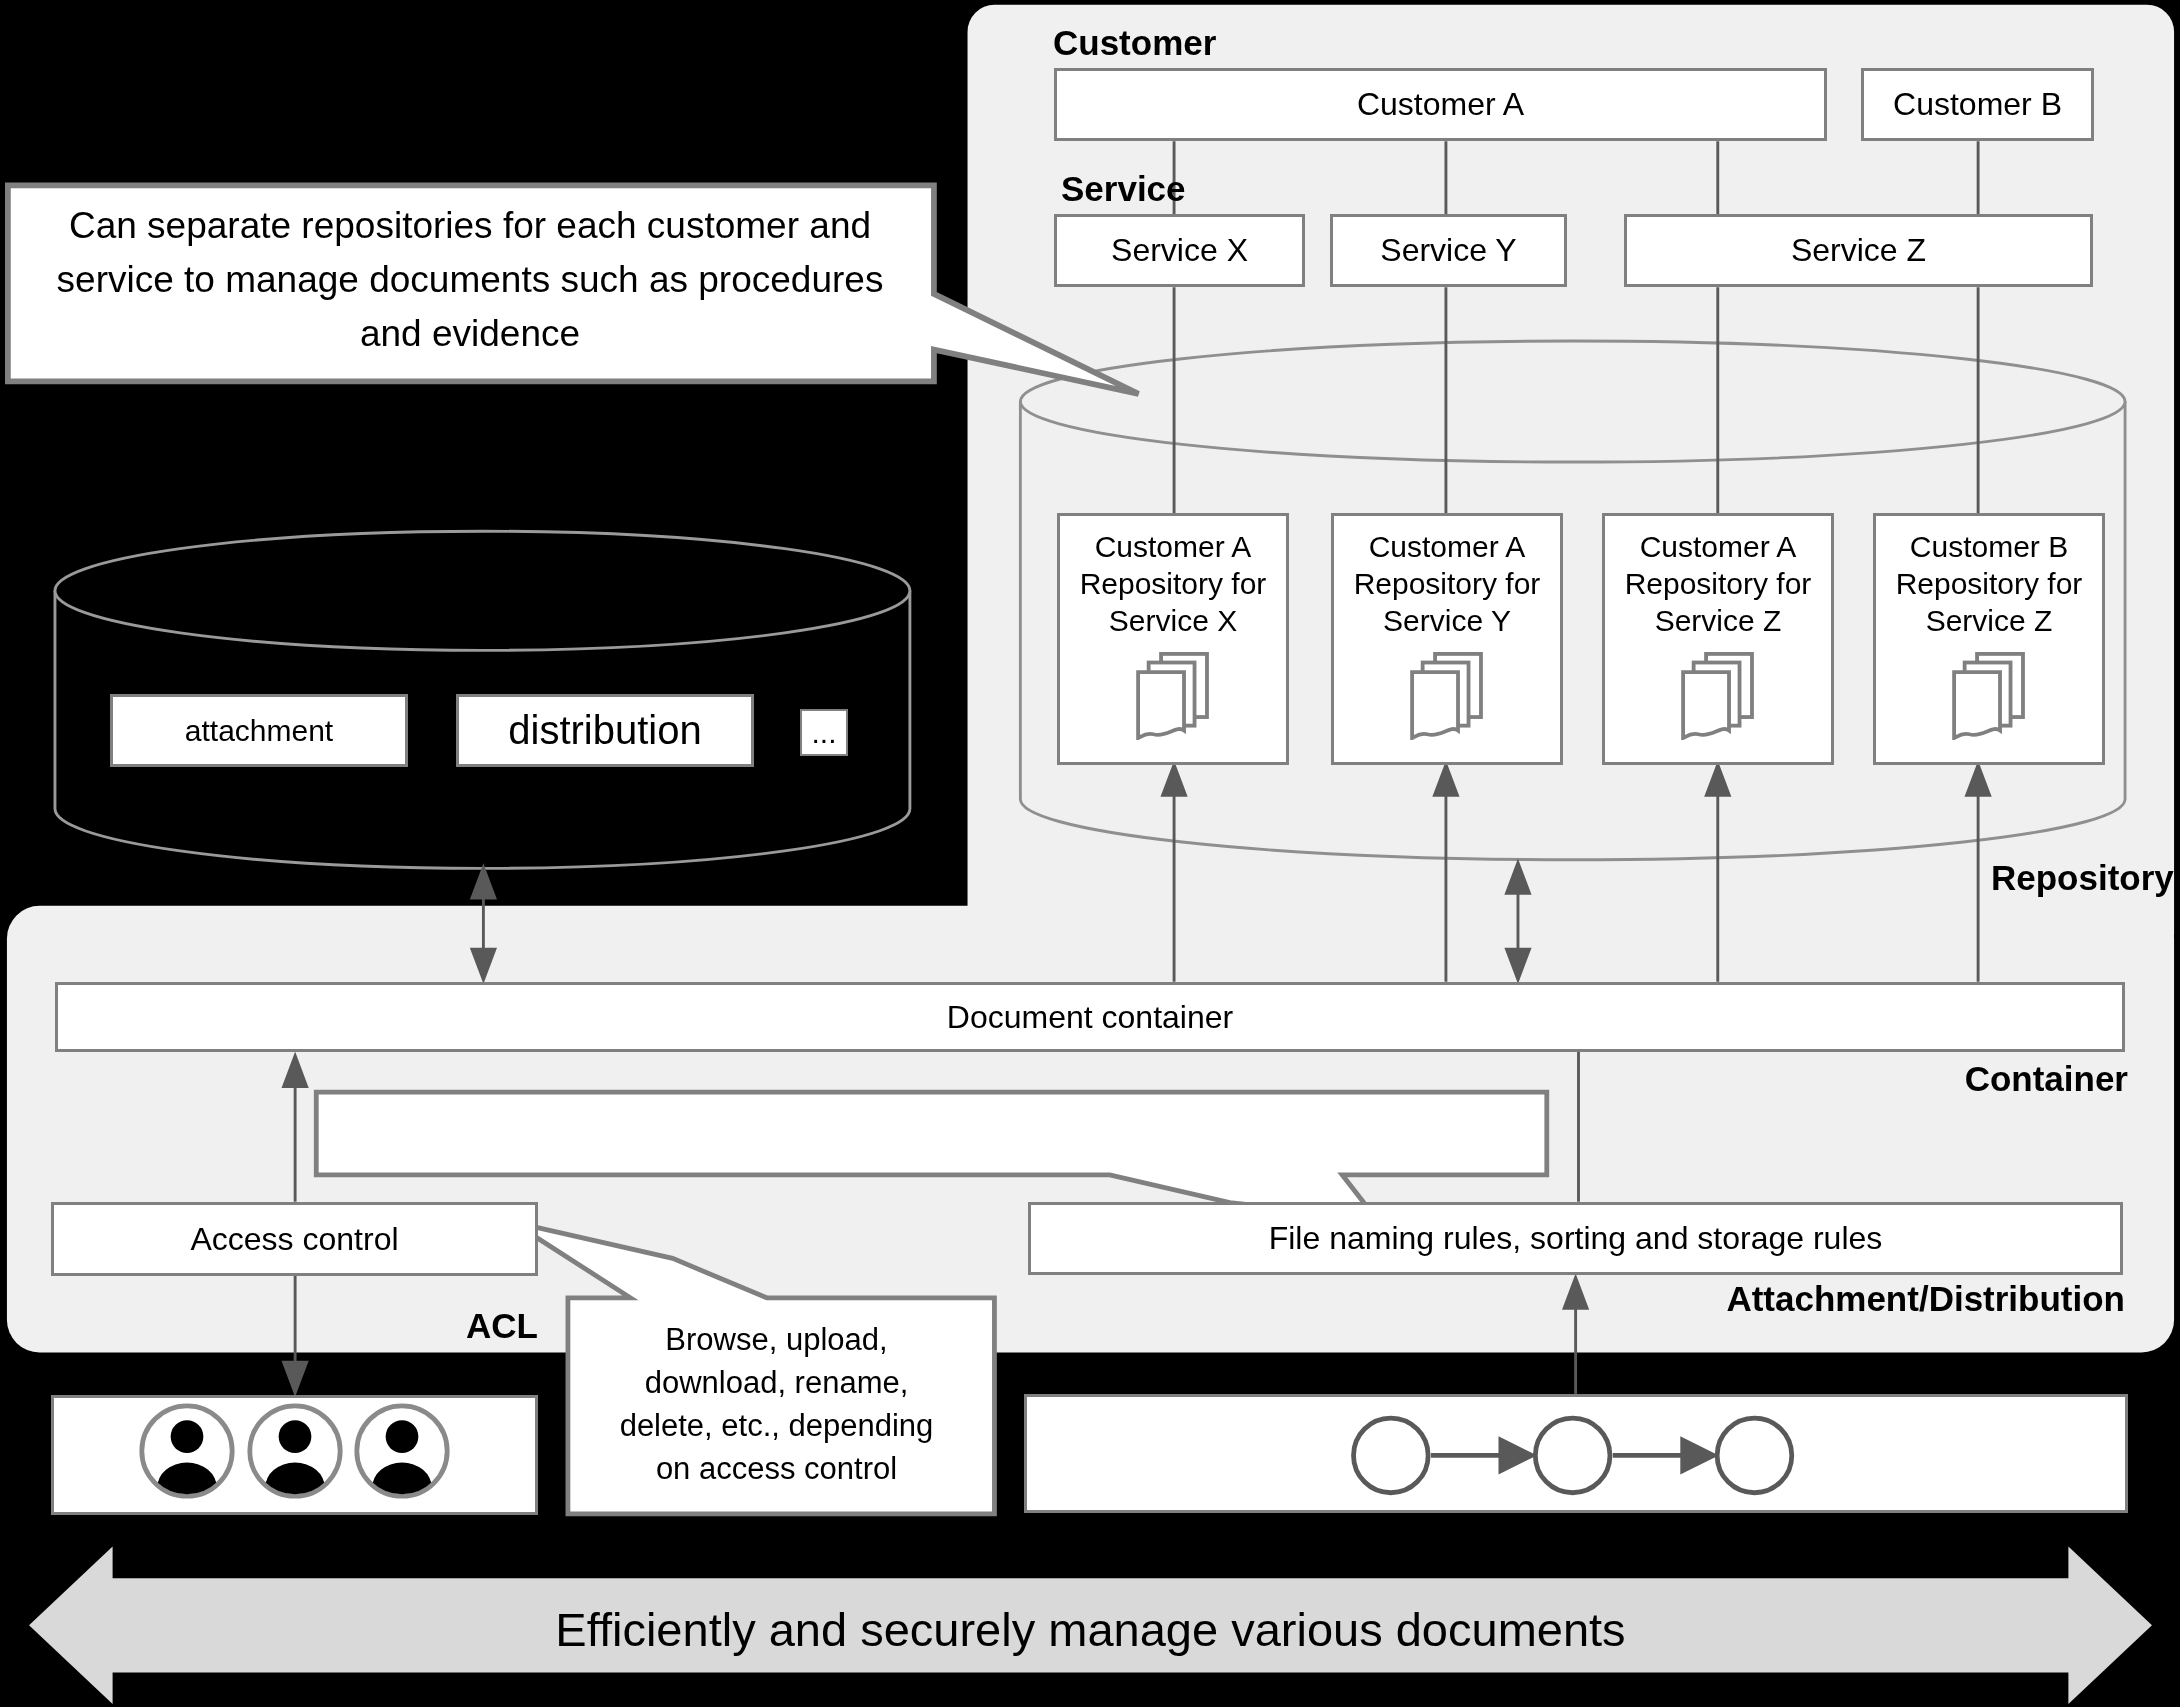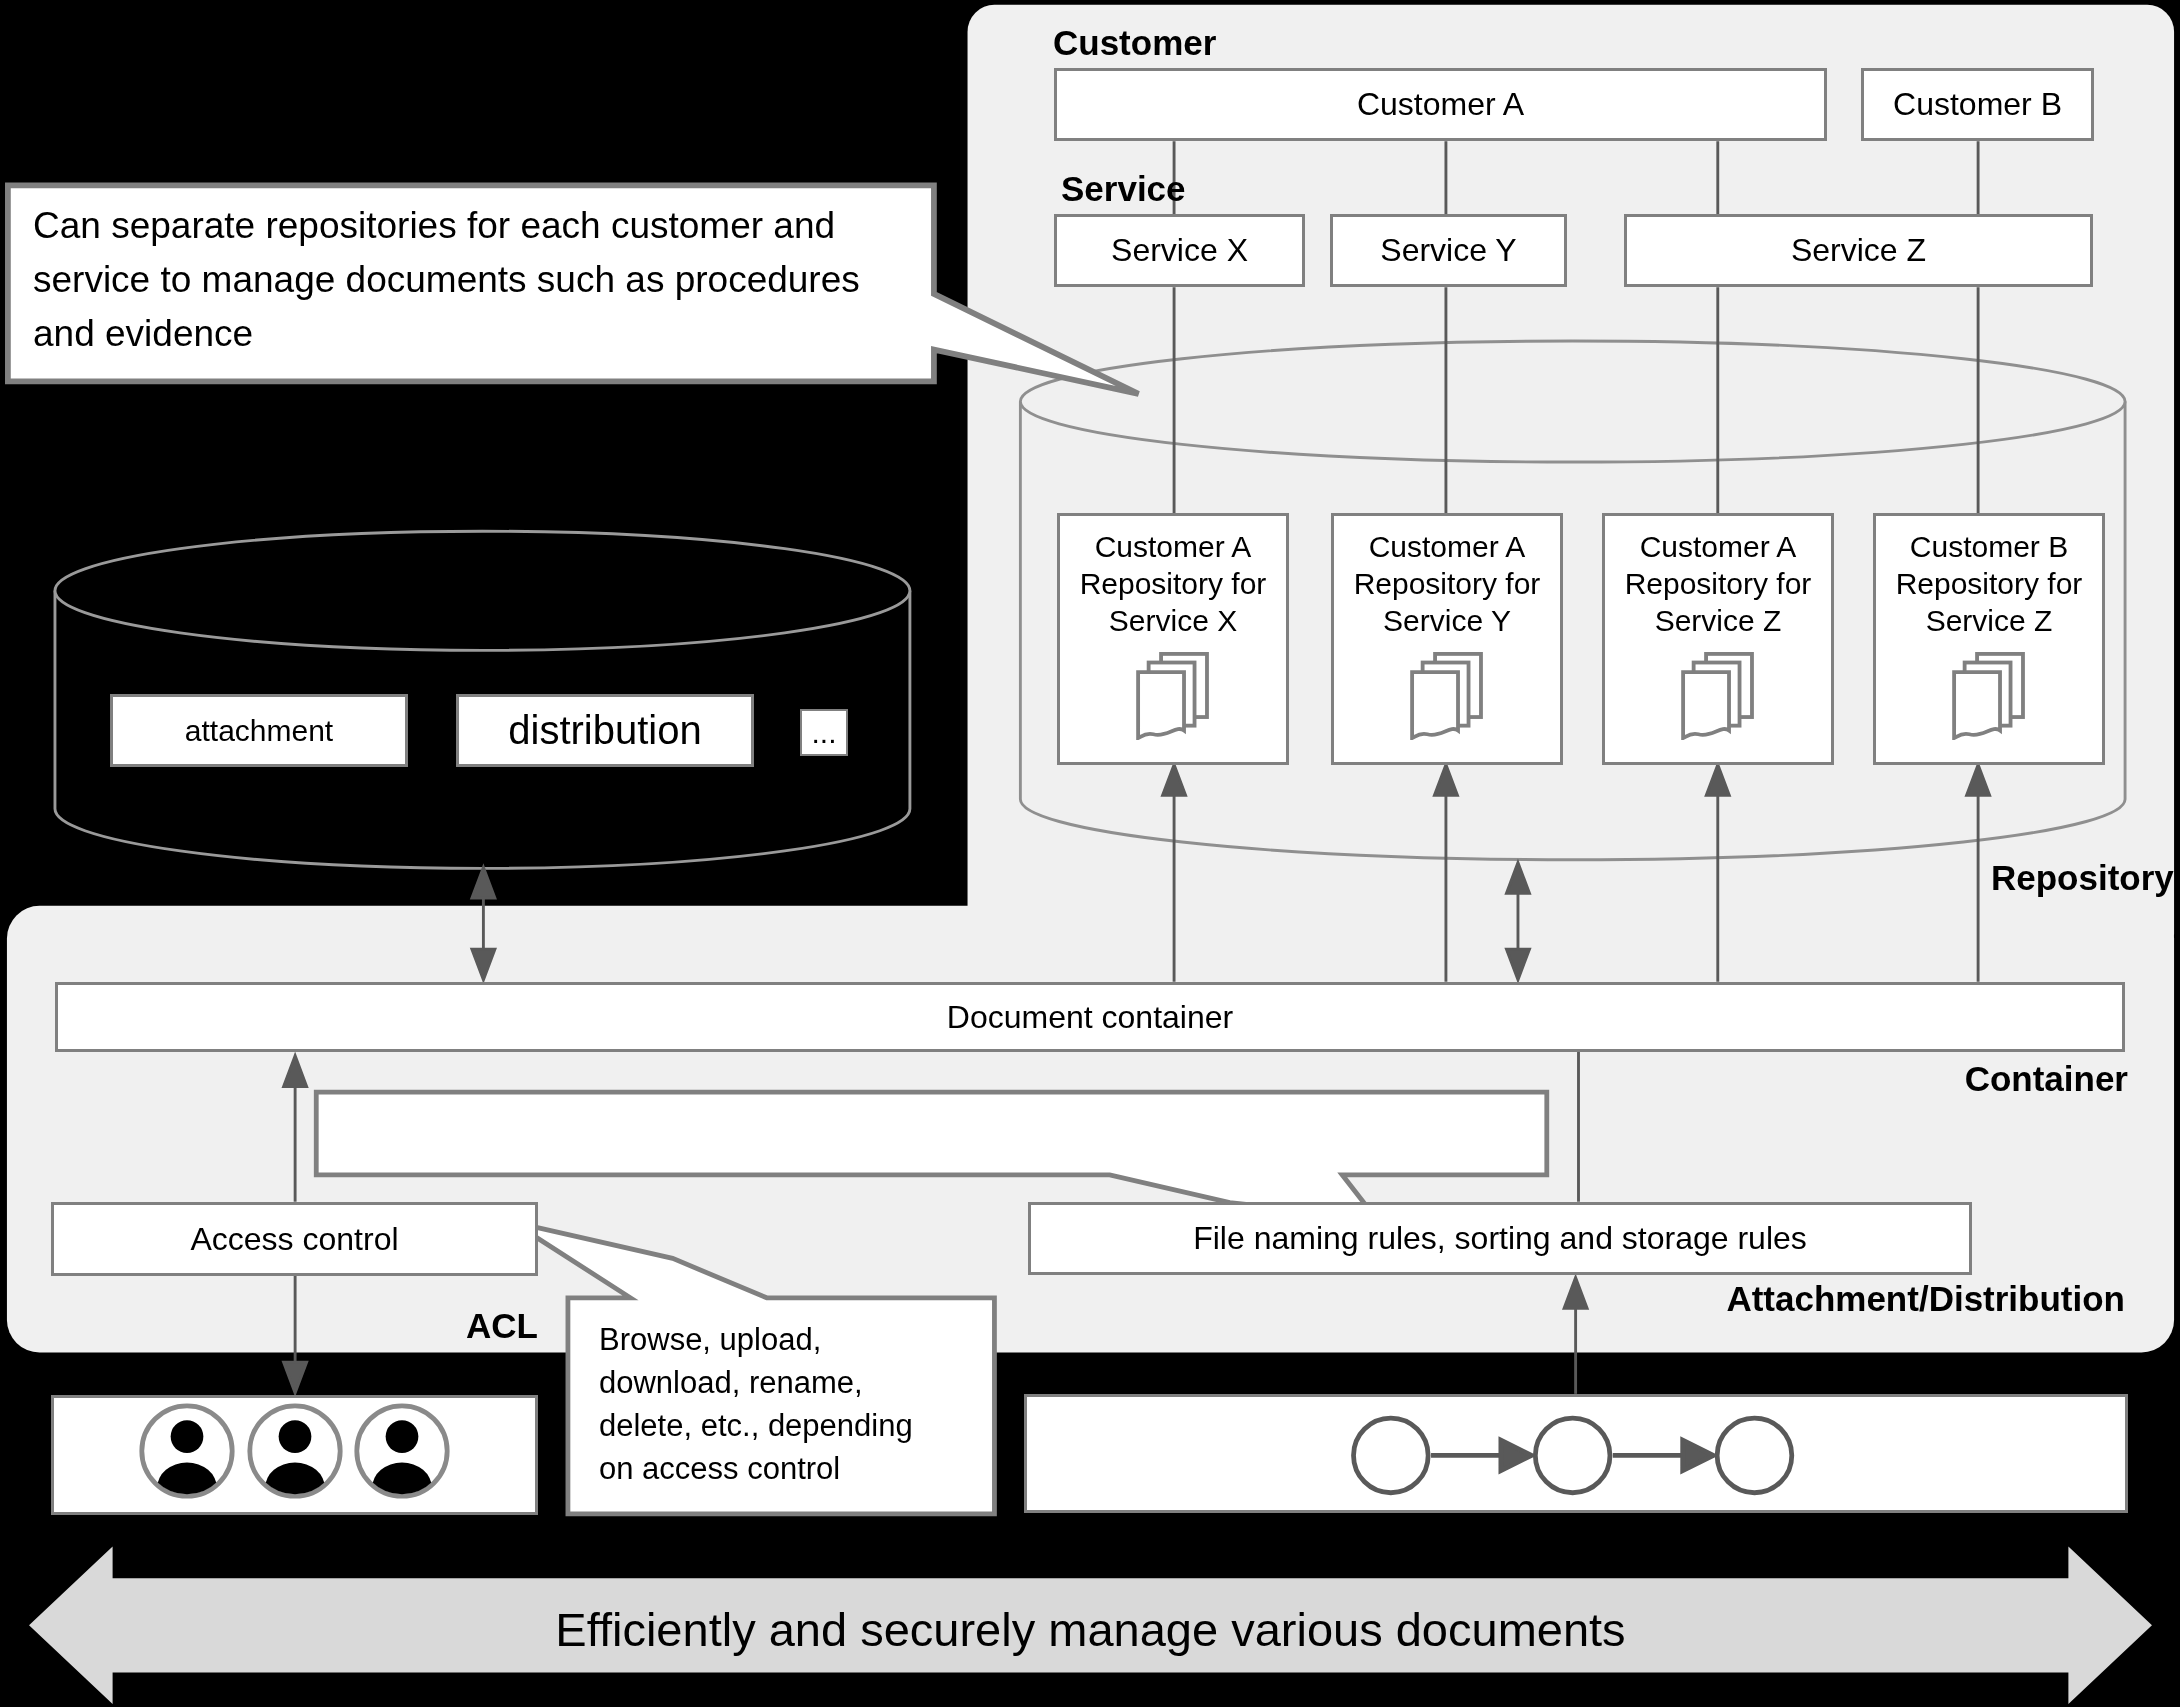--- a/index.html
+++ b/index.html
@@ -6,21 +6,21 @@
   #canvas{position:relative;width:2181px;height:1707px;background:#000;overflow:hidden;
           font-family:"Liberation Sans",sans-serif;color:#000;}
   #bg{position:absolute;left:0;top:0;z-index:1;}
   .abs{position:absolute;z-index:2;box-sizing:border-box;}
   .box{background:#fff;border:3.8px solid #808080;display:flex;align-items:center;
        justify-content:center;text-align:center;font-size:32px;}
   .seclabel{font-weight:bold;font-size:35px;white-space:nowrap;}
   .repo{background:#fff;border:3.8px solid #808080;display:flex;flex-direction:column;
         align-items:center;padding-top:11.5px;font-size:30px;line-height:37px;text-align:center;}
   .repo .icon{margin-top:13.4px;}
-  .callout-text{z-index:3;font-size:37px;line-height:54px;}
+  .callout-text{z-index:3;font-size:37px;line-height:54px;text-align:center;}
 </style>
 </head>
 <body>
 
 <div id="canvas">
 
   <svg id="bg" width="2181" height="1707" viewBox="0 0 2270 1777">
 
     <rect x="1007" y="5" width="1256" height="995" rx="28" fill="#f0f0f0"></rect>
     <rect x="7" y="943" width="2256" height="465" rx="34" fill="#f0f0f0"></rect>
@@ -178,21 +178,21 @@
   <div class="abs box" style="left:55px;top:982px;width:2070px;height:70px;">
     <span>Document container</span>
   </div>
   <div class="abs seclabel" style="right:53px;top:1059px;">Container</div>
 
   <div class="abs box" style="left:51px;top:1202px;width:487px;height:74px;">
     <span>Access control</span>
   </div>
   <div class="abs seclabel" style="right:1643px;top:1281px;margin-top:25px;">ACL</div>
 
-  <div class="abs box" style="left:1028px;top:1202px;width:944px;height:73px;">
+  <div class="abs box" style="left:1028px;top:1202px;width:1095px;height:73px;">
     <span>File naming rules, sorting and storage rules</span>
   </div>
   <div class="abs seclabel" style="right:56px;top:1279px;">Attachment/Distribution</div>
 
   <div class="abs box" style="left:51px;top:1395px;width:487px;height:120px;gap:7.7px;">
     <span>
       <svg width="100" height="100" viewBox="0 0 104 104">
         <defs>
             <clipPath id="ac1">
               <circle cx="52" cy="52" r="45"></circle>

